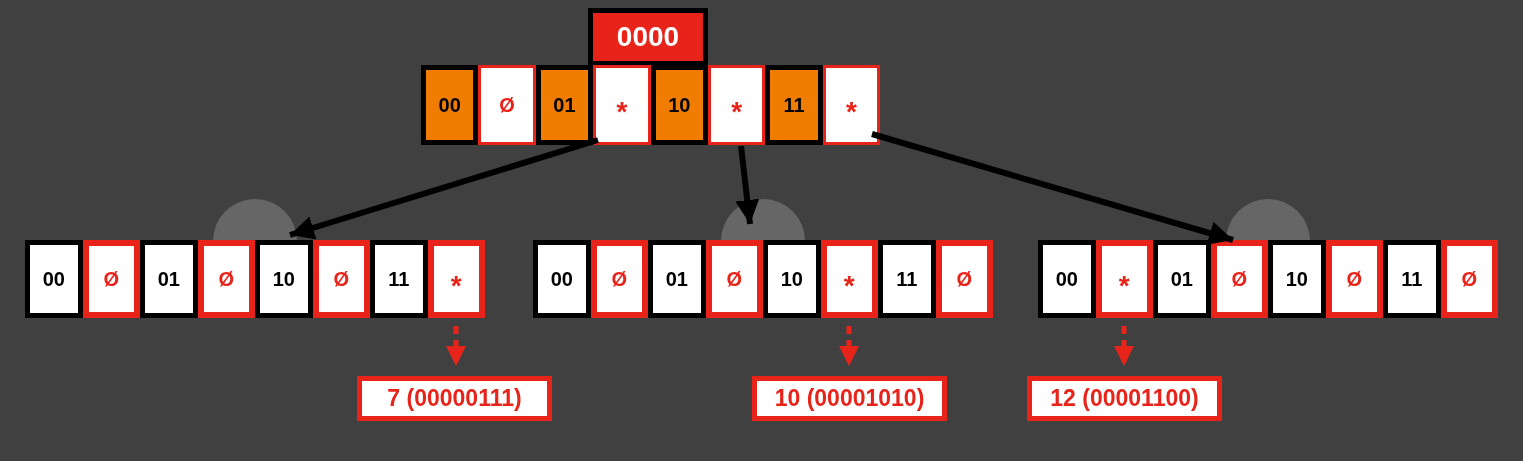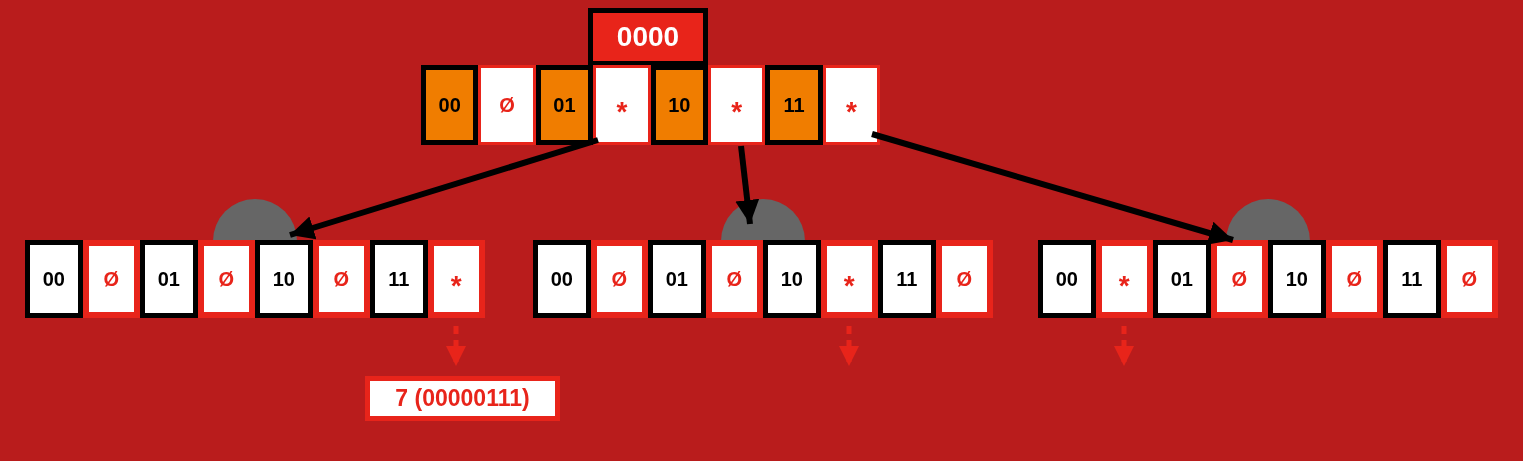--- a/index.html
+++ b/index.html
@@ -1,21 +1,21 @@
 <!DOCTYPE html>
 <html><head>
 <meta charset="utf-8">
 <style>
   * { margin: 0; padding: 0; box-sizing: border-box; }
   body { background: #ffffff; font-family: "Liberation Sans", "DejaVu Sans", sans-serif; }
   #canvas {
     position: relative;
     width: 1523px;
     height: 461px;
-    background: #b91c1c;
+    background: #404040;
     overflow: hidden;
   }
   .svg-layer {
     position: absolute;
     left: 0; top: 0;
     width: 1523px; height: 461px;
     pointer-events: none;
   }
   #svg-under { z-index: 1; }
   #svg-over  { z-index: 3; }
@@ -79,21 +79,20 @@
     height: 45px;
     background: #ffffff;
     border: 5px solid #e8241a;
     color: #e8241a;
     font-weight: bold;
     font-size: 23px;
     display: flex;
     align-items: center;
     justify-content: center;
     z-index: 2;
-    margin-left: 8px;
   }
   #leaf-left   { left: 357px; }
   #leaf-middle { left: 752px; }
   #leaf-right  { left: 1027px; }
 </style>
 </head>
 <body>
 
 <div id="canvas">
 
@@ -143,20 +142,22 @@
     <div class="cell val star">*</div>
     <div class="cell key-plain">01</div>
     <div class="cell val">Ø</div>
     <div class="cell key-plain">10</div>
     <div class="cell val">Ø</div>
     <div class="cell key-plain">11</div>
     <div class="cell val">Ø</div>
   </div>
 
   <div id="leaf-left" class="leaf-box">7 (00000111)</div>
+  <div id="leaf-middle" class="leaf-box">10 (00001010)</div>
+  <div id="leaf-right" class="leaf-box">12 (00001100)</div>
 
   <svg id="svg-over" class="svg-layer">
     <defs>
       <marker id="ah-black" markerWidth="4.6" markerHeight="4.6" refX="4" refY="2" orient="auto" markerUnits="strokeWidth">
         <path d="M0,0 L4,2 L0,4 Z" fill="#000000"></path>
       </marker>
       <marker id="ah-red" markerWidth="4.6" markerHeight="4.6" refX="4" refY="2" orient="auto" markerUnits="strokeWidth">
         <path d="M0,0 L4,2 L0,4 Z" fill="#e8241a"></path>
       </marker>
     </defs>

